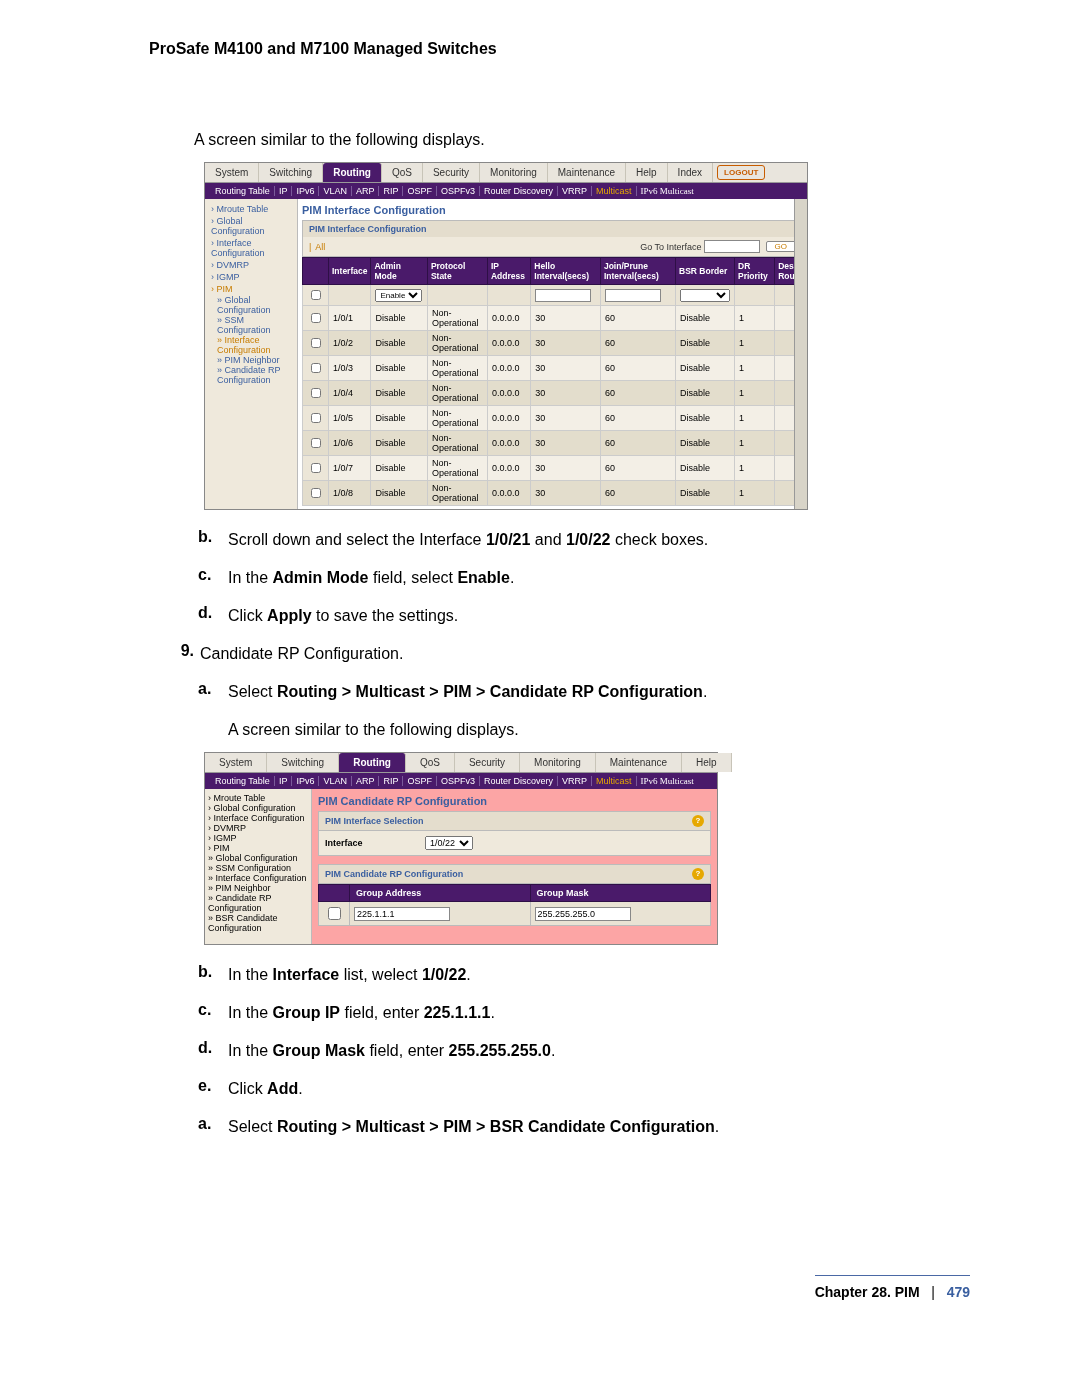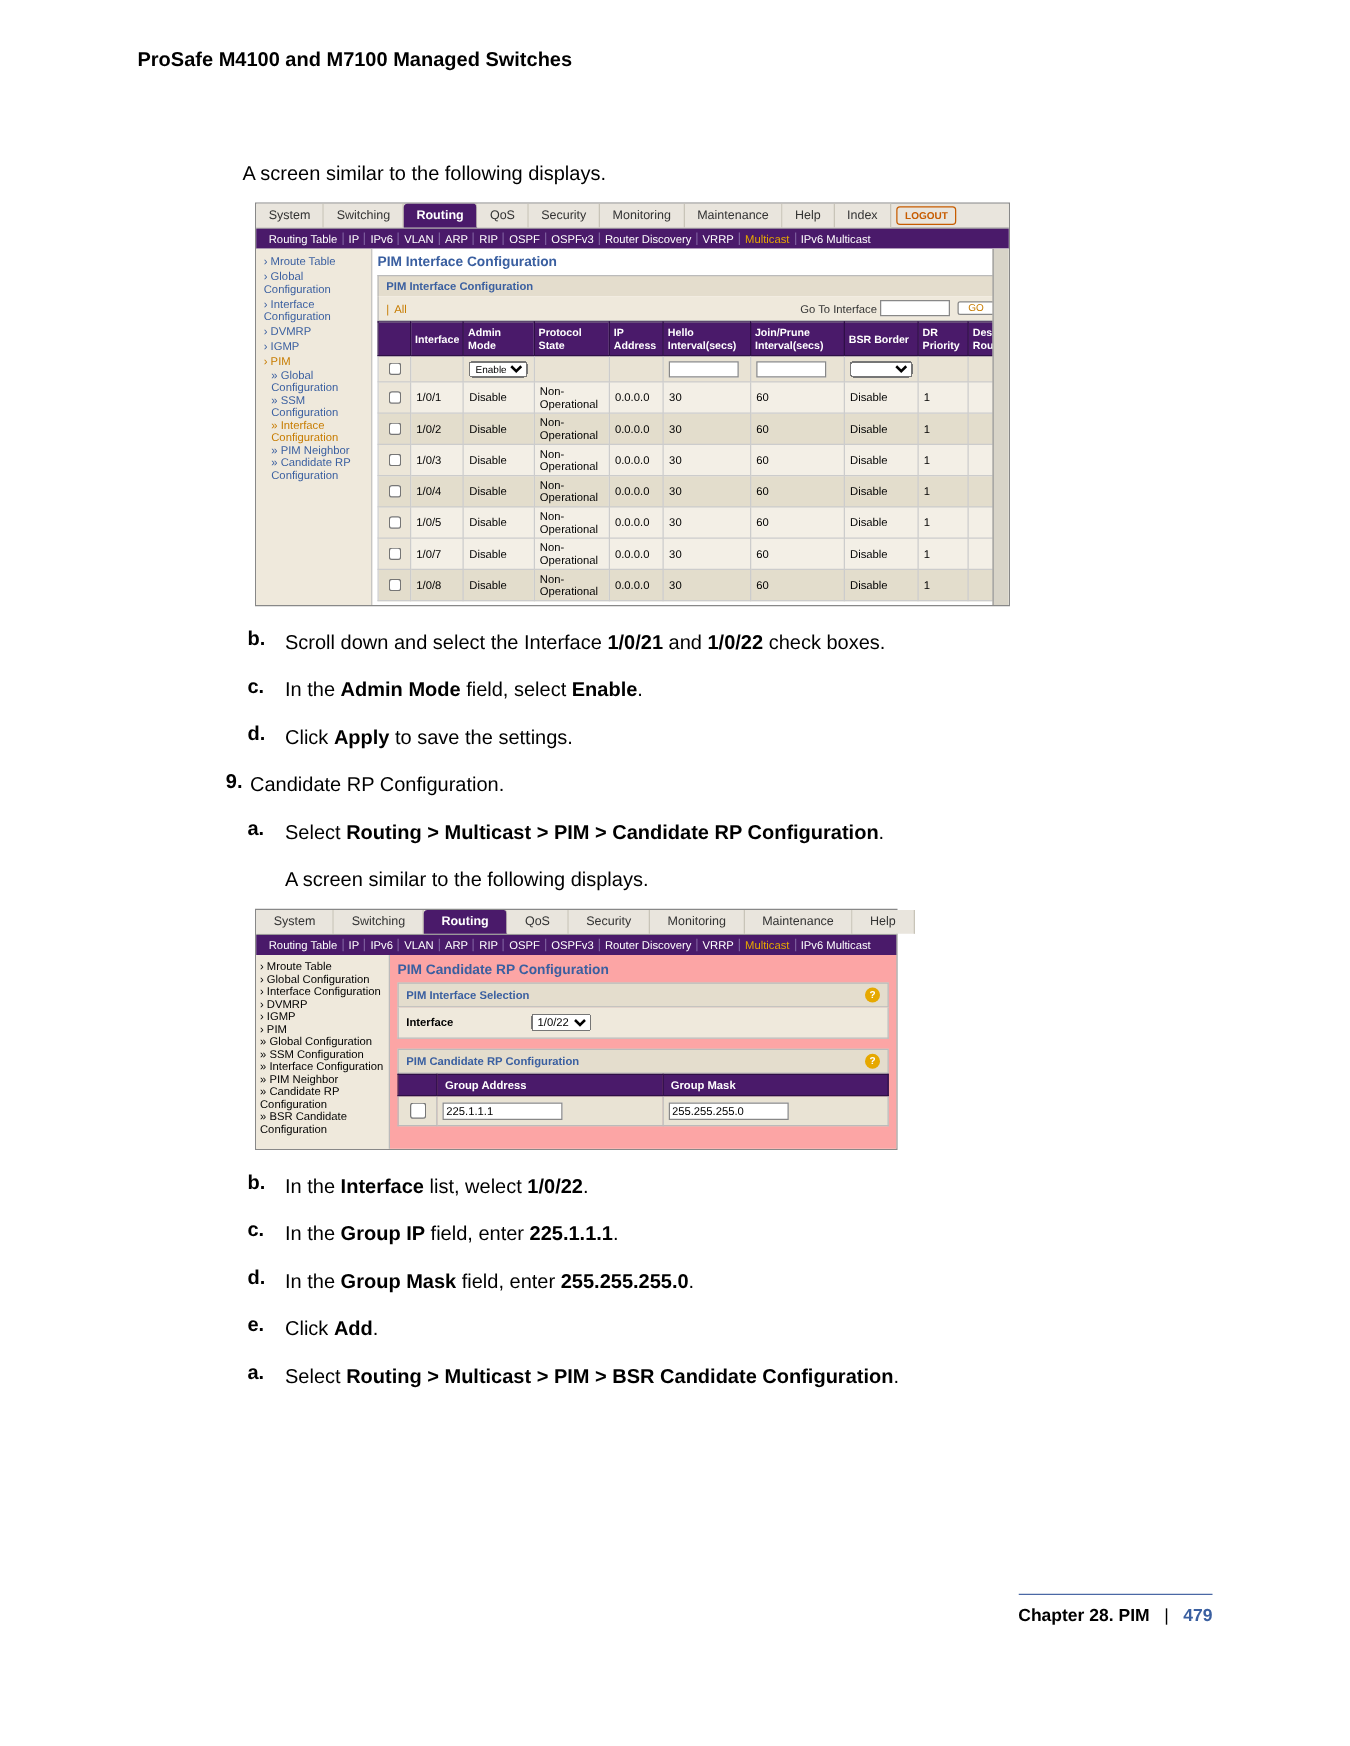--- a/index.html
+++ b/index.html
@@ -13,20 +13,21 @@
   .page {
     padding: 40px 110px 30px 110px;
     position: relative;
     min-height: 1320px;
     box-sizing: border-box;
   }
   .header-title {
     font-weight: bold;
     font-size: 16px;
     margin-bottom: 70px;
+    margin-left: 39px;
   }
   .body-text {
     font-size: 16px;
     line-height: 1.5;
     margin-bottom: 10px;
   }
   .indent-1 { margin-left: 84px; }
   .indent-step { margin-left: 54px; }
   .indent-sub { margin-left: 88px; }
   .list-row { display:flex; margin-bottom:4px;}
@@ -87,21 +88,21 @@
   .subtabbar {
     background:#4a1a6a;
     color:#fff;
     font-size:9px;
     padding:3px 6px;
     display:flex;
     gap:0;
   }
   .subtabbar span { padding:0 4px; border-right:1px solid #7a5a9a;}
   .subtabbar span.hl { color:#e6a800;}
-  .subtabbar span:last-child{border-right:none;}
+  .subtabbar span:last-child{border-right:none;font-family:Liberation Serif, serif;}
   .shot-body {
     display:flex;
     background:#f0ece2;
   }
   .sidebar {
     width:88px;
     background:#efe9dc;
     border-right:1px solid #bbb;
     padding:4px 2px;
     font-size:9px;
@@ -395,20 +396,32 @@
                 <td>0.0.0.0</td>
                 <td>30</td>
                 <td>60</td>
                 <td>Disable</td>
                 <td>1</td>
                 <td></td>
               </tr>
               <tr>
                 <td class="chk"><input type="checkbox" style=""></td>
                 <td>1/0/5</td>
+                <td>Disable</td>
+                <td>Non-Operational</td>
+                <td>0.0.0.0</td>
+                <td>30</td>
+                <td>60</td>
+                <td>Disable</td>
+                <td>1</td>
+                <td></td>
+              </tr>
+              <tr class="alt">
+                <td class="chk"><input type="checkbox" style=""></td>
+                <td>1/0/6</td>
                 <td>Disable</td>
                 <td>Non-Operational</td>
                 <td>0.0.0.0</td>
                 <td>30</td>
                 <td>60</td>
                 <td>Disable</td>
                 <td>1</td>
                 <td></td>
               </tr>
               <tr>

